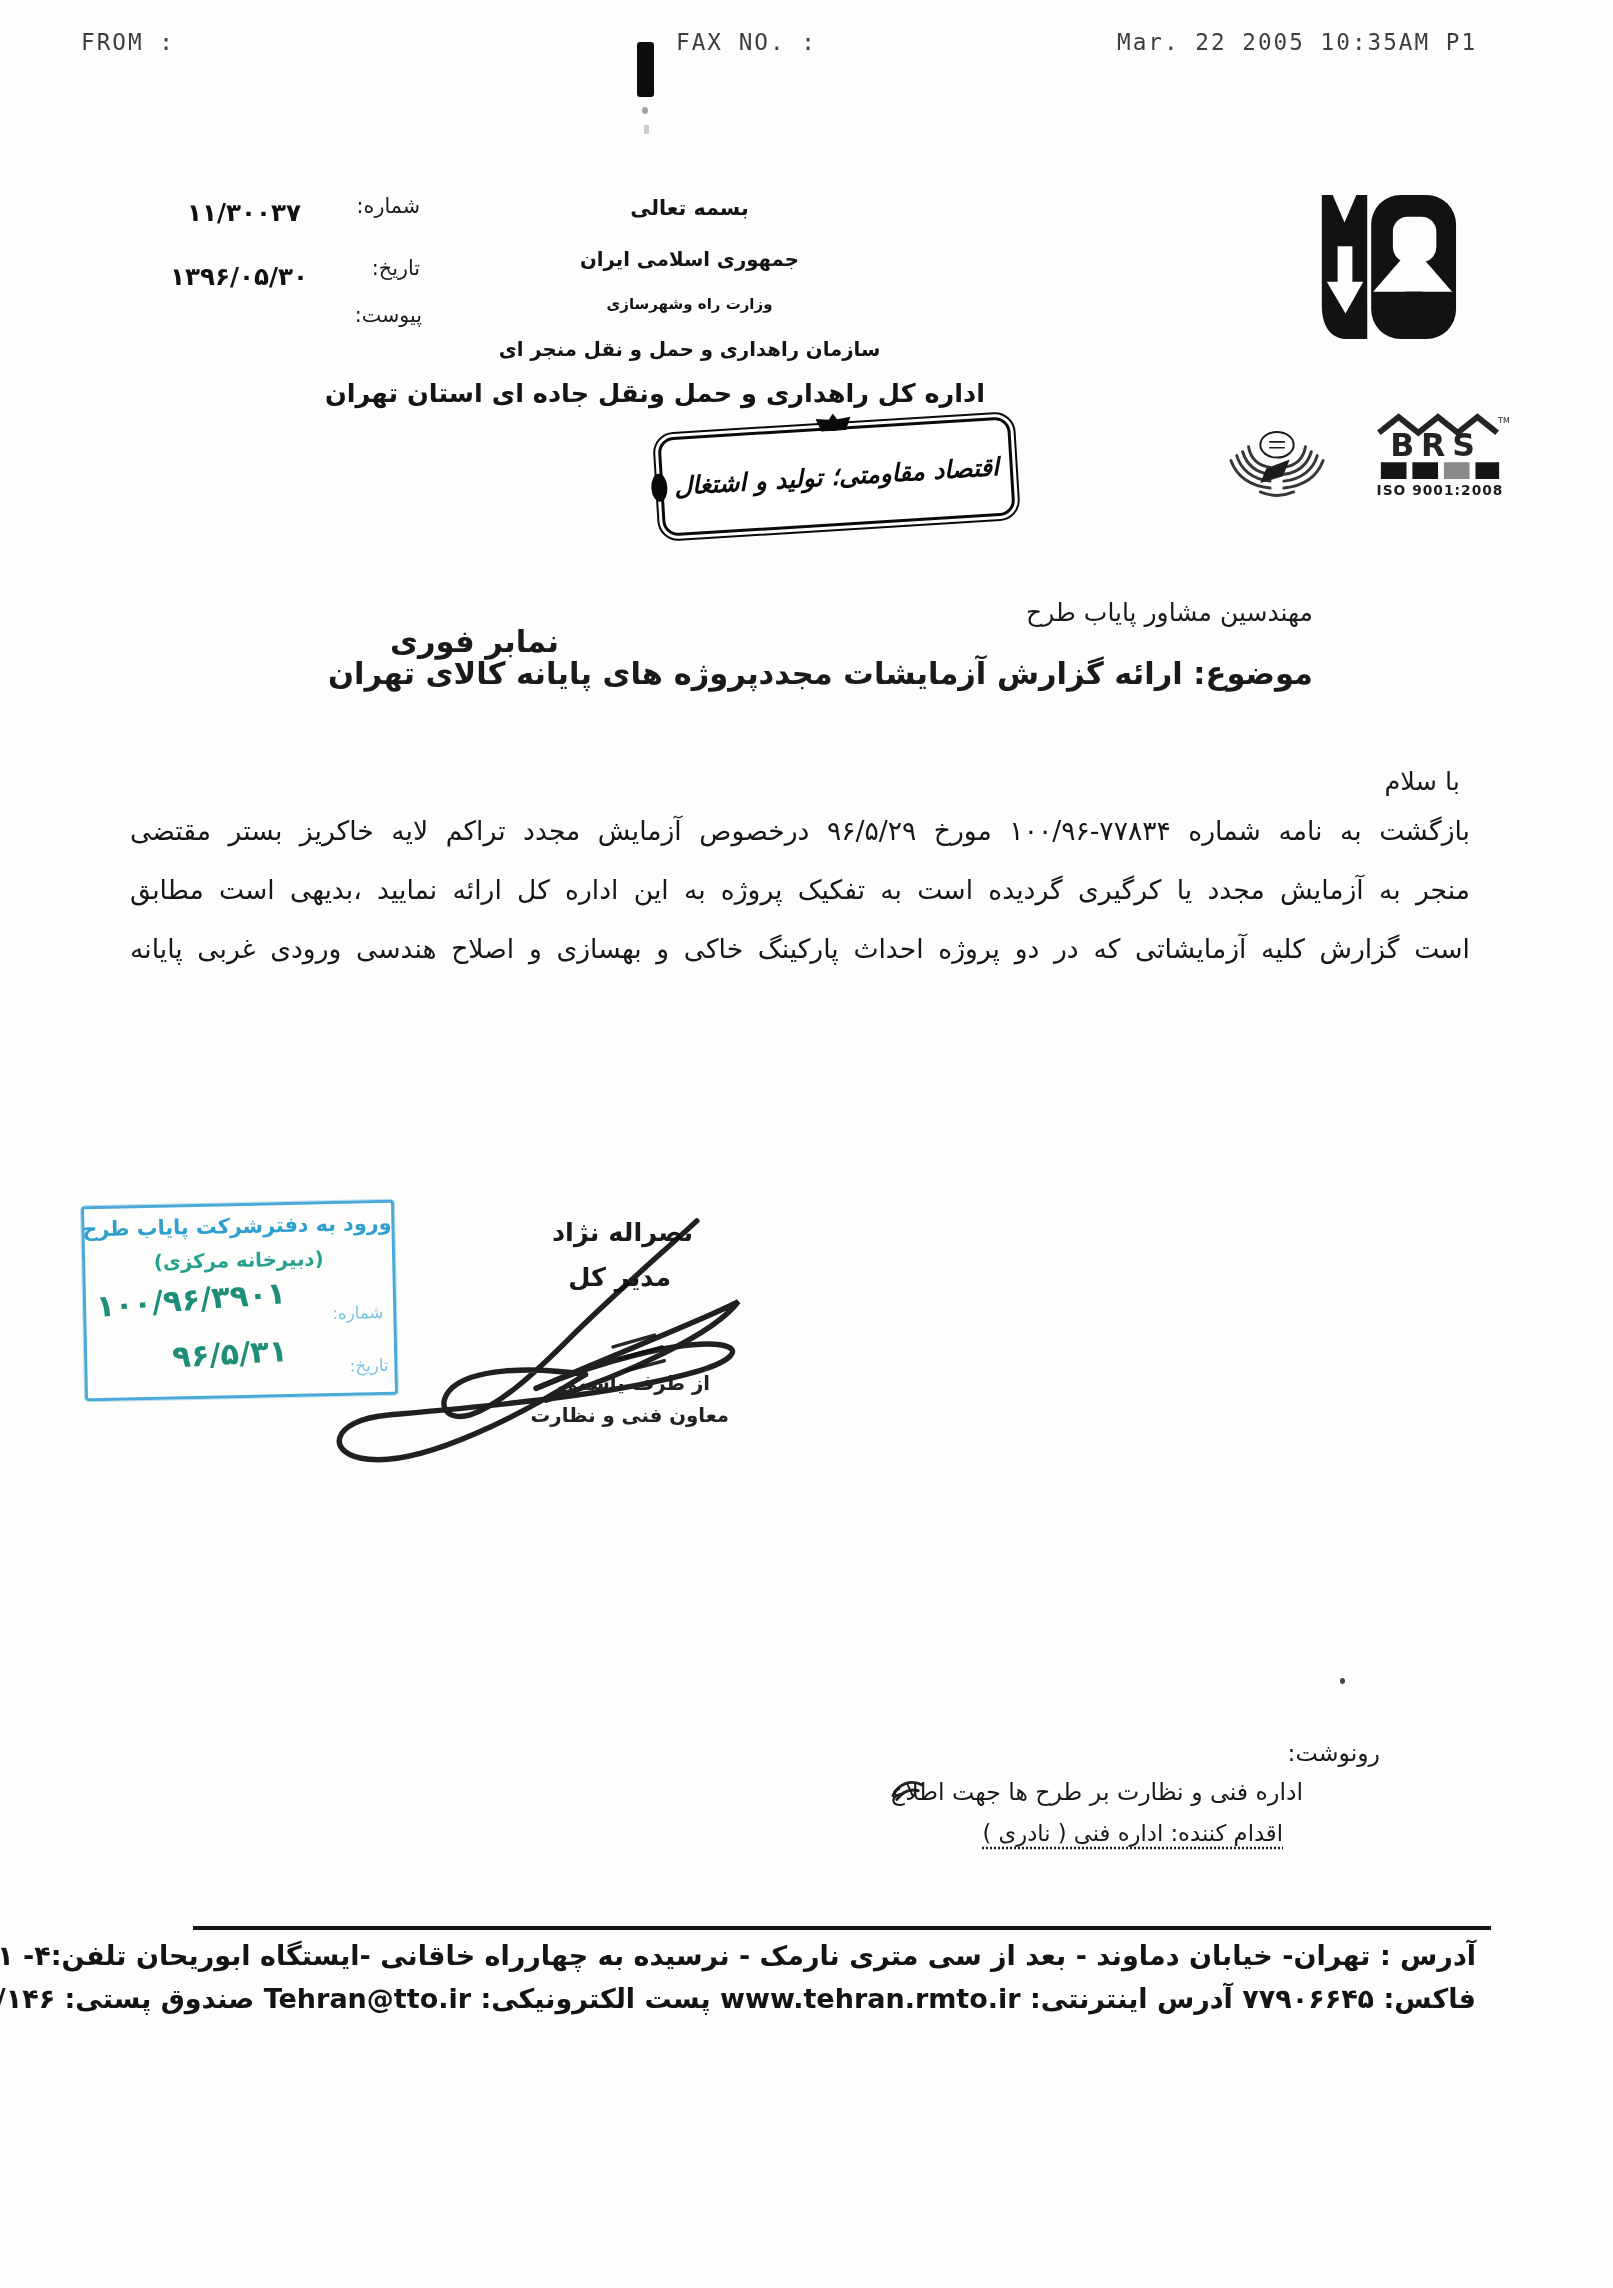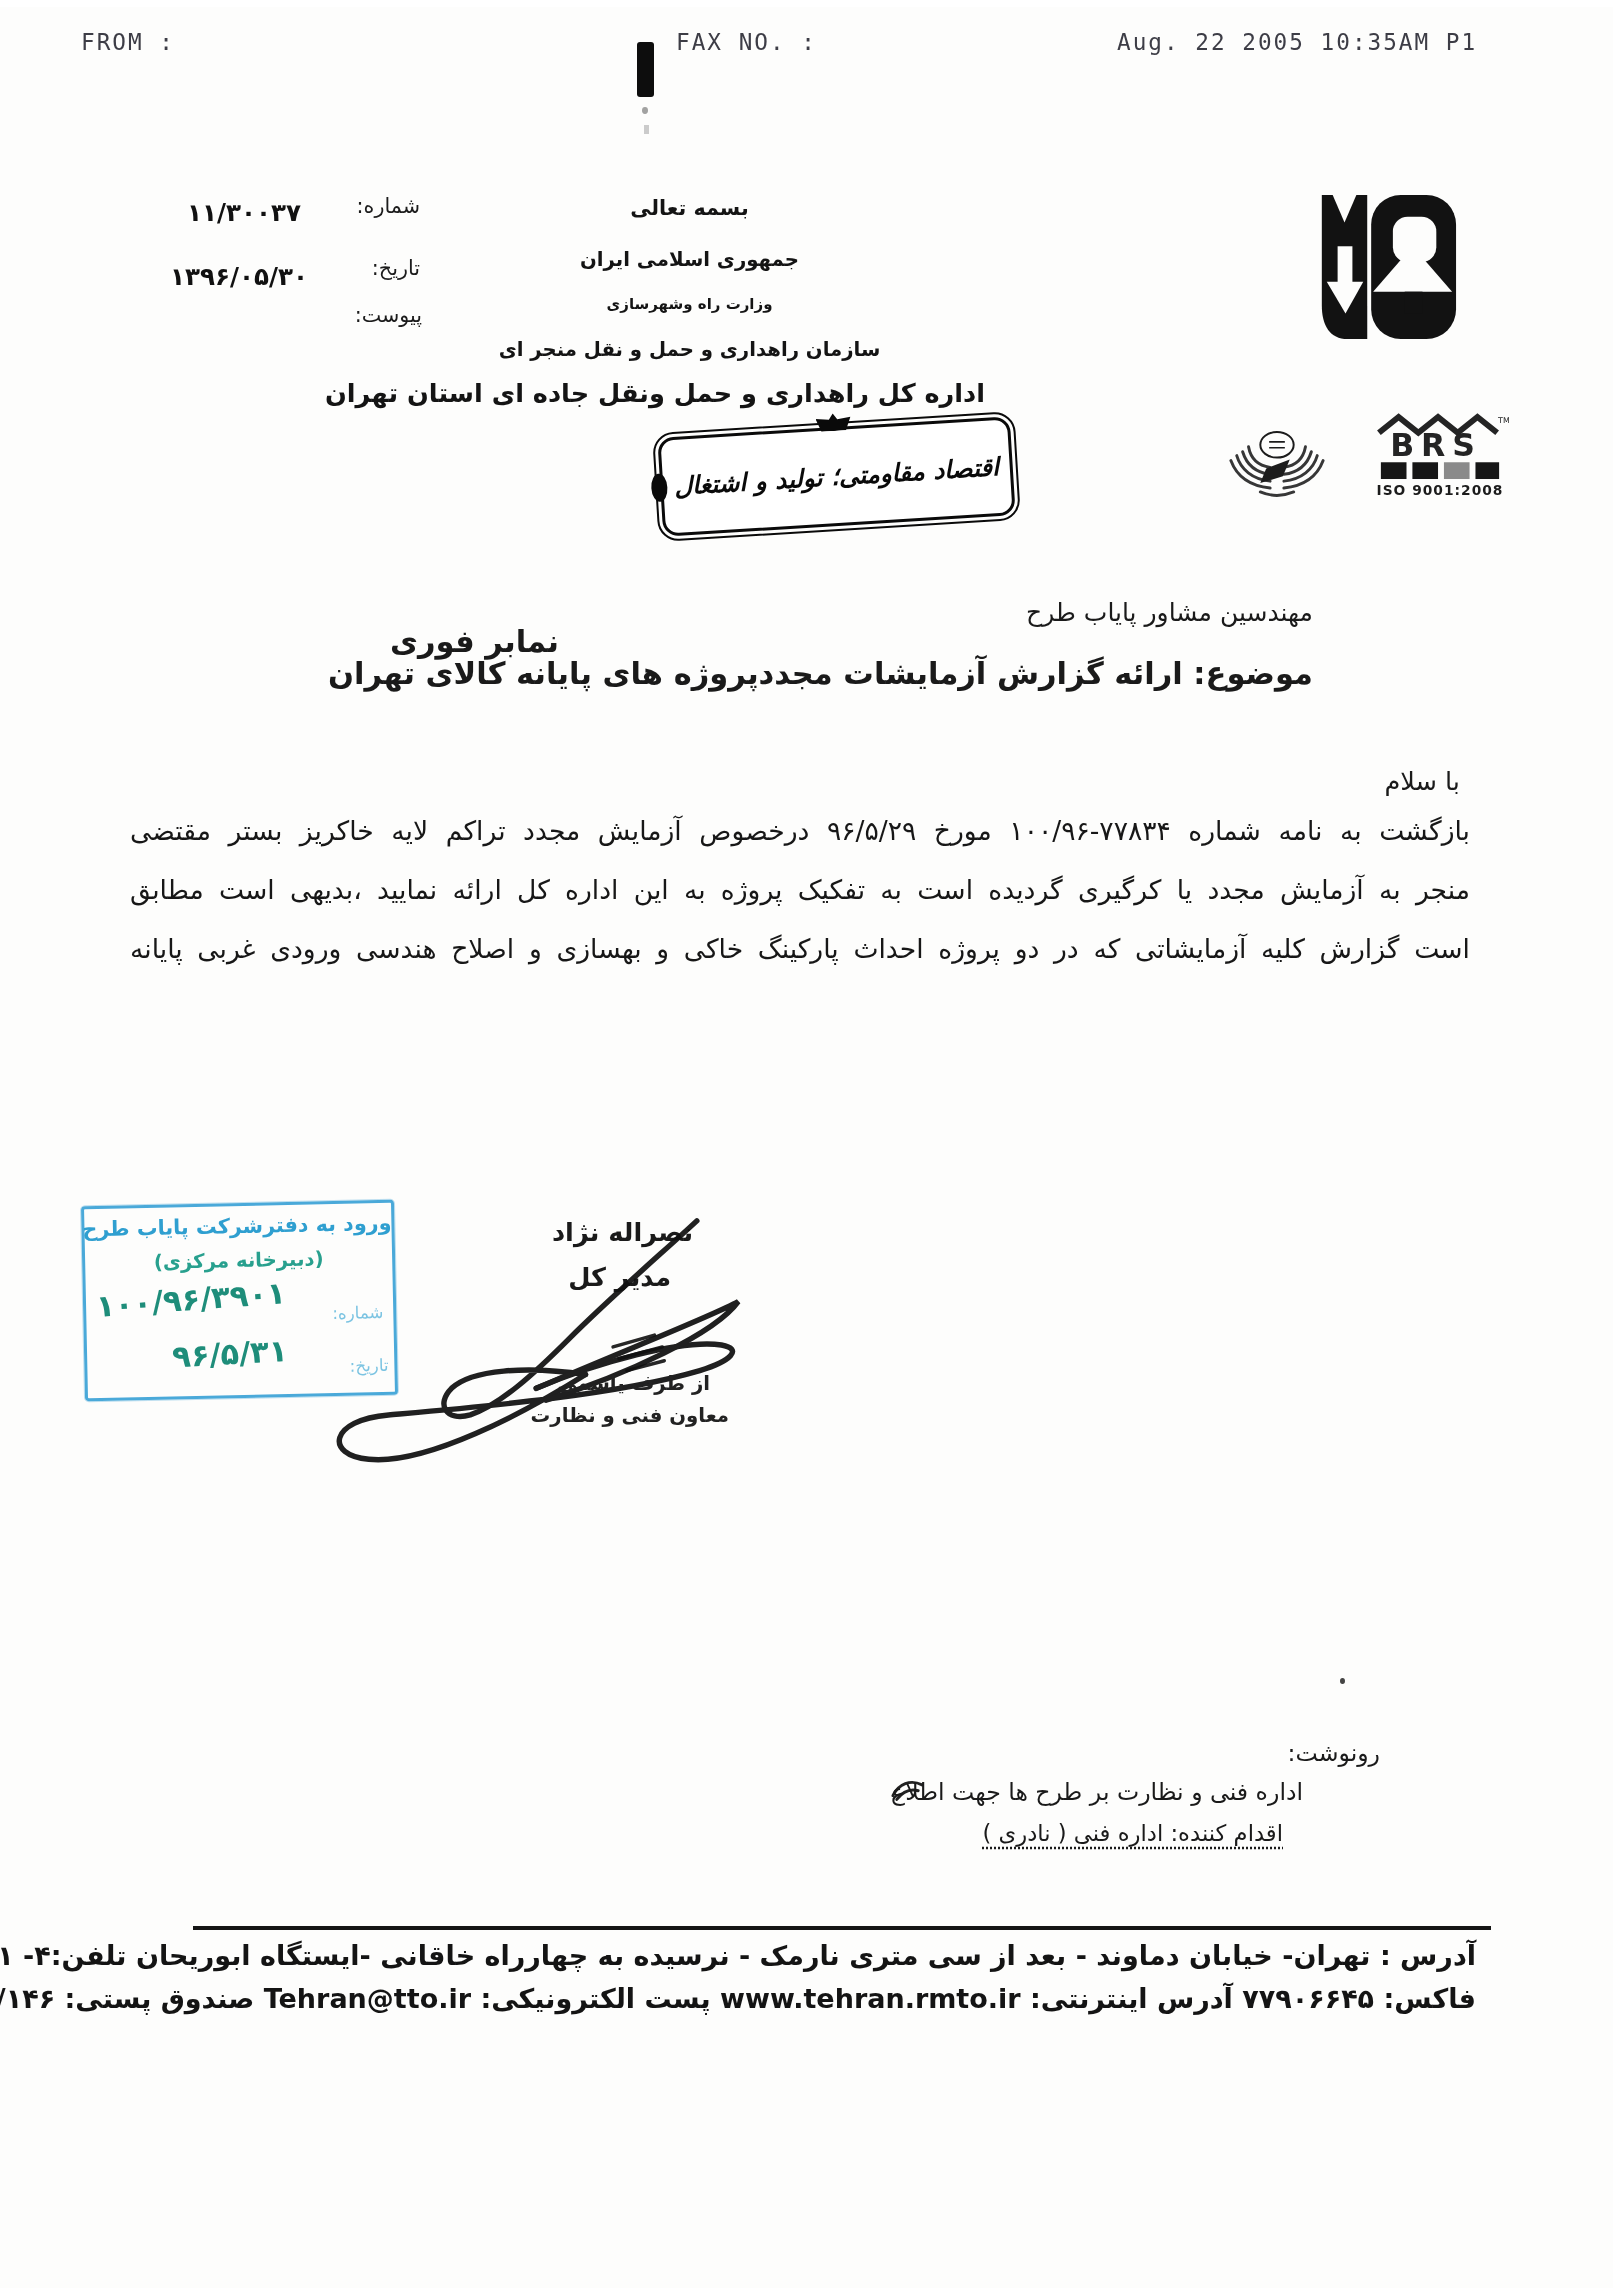--- a/index.html
+++ b/index.html
@@ -81,21 +81,21 @@
   .foot1{top:1933px}
   .foot2{top:1976px}
 </style>
 </head>
 <body>
 
 <div class="page">
 
   <span class="abs faxline f-from">FROM :</span>
   <span class="abs faxline f-faxno">FAX NO. :</span>
-  <span class="abs faxline f-dt">Aug. 22 2005 10:35AM  P1</span>
+  <span class="abs faxline f-dt">Mar. 22 2005 10:35AM  P1</span>
   <div class="abs art1"></div>
   <div class="abs art2"></div>
   <div class="abs art3"></div>
 
   <span class="abs rtl fld lbl-num">شماره:</span>
   <span class="abs fldval val-num">۱۱/۳۰۰۳۷</span>
   <span class="abs rtl fld lbl-date">تاریخ:</span>
   <span class="abs fldval val-date">۱۳۹۶/۰۵/۳۰</span>
   <span class="abs rtl fld lbl-att">پیوست:</span>
 

